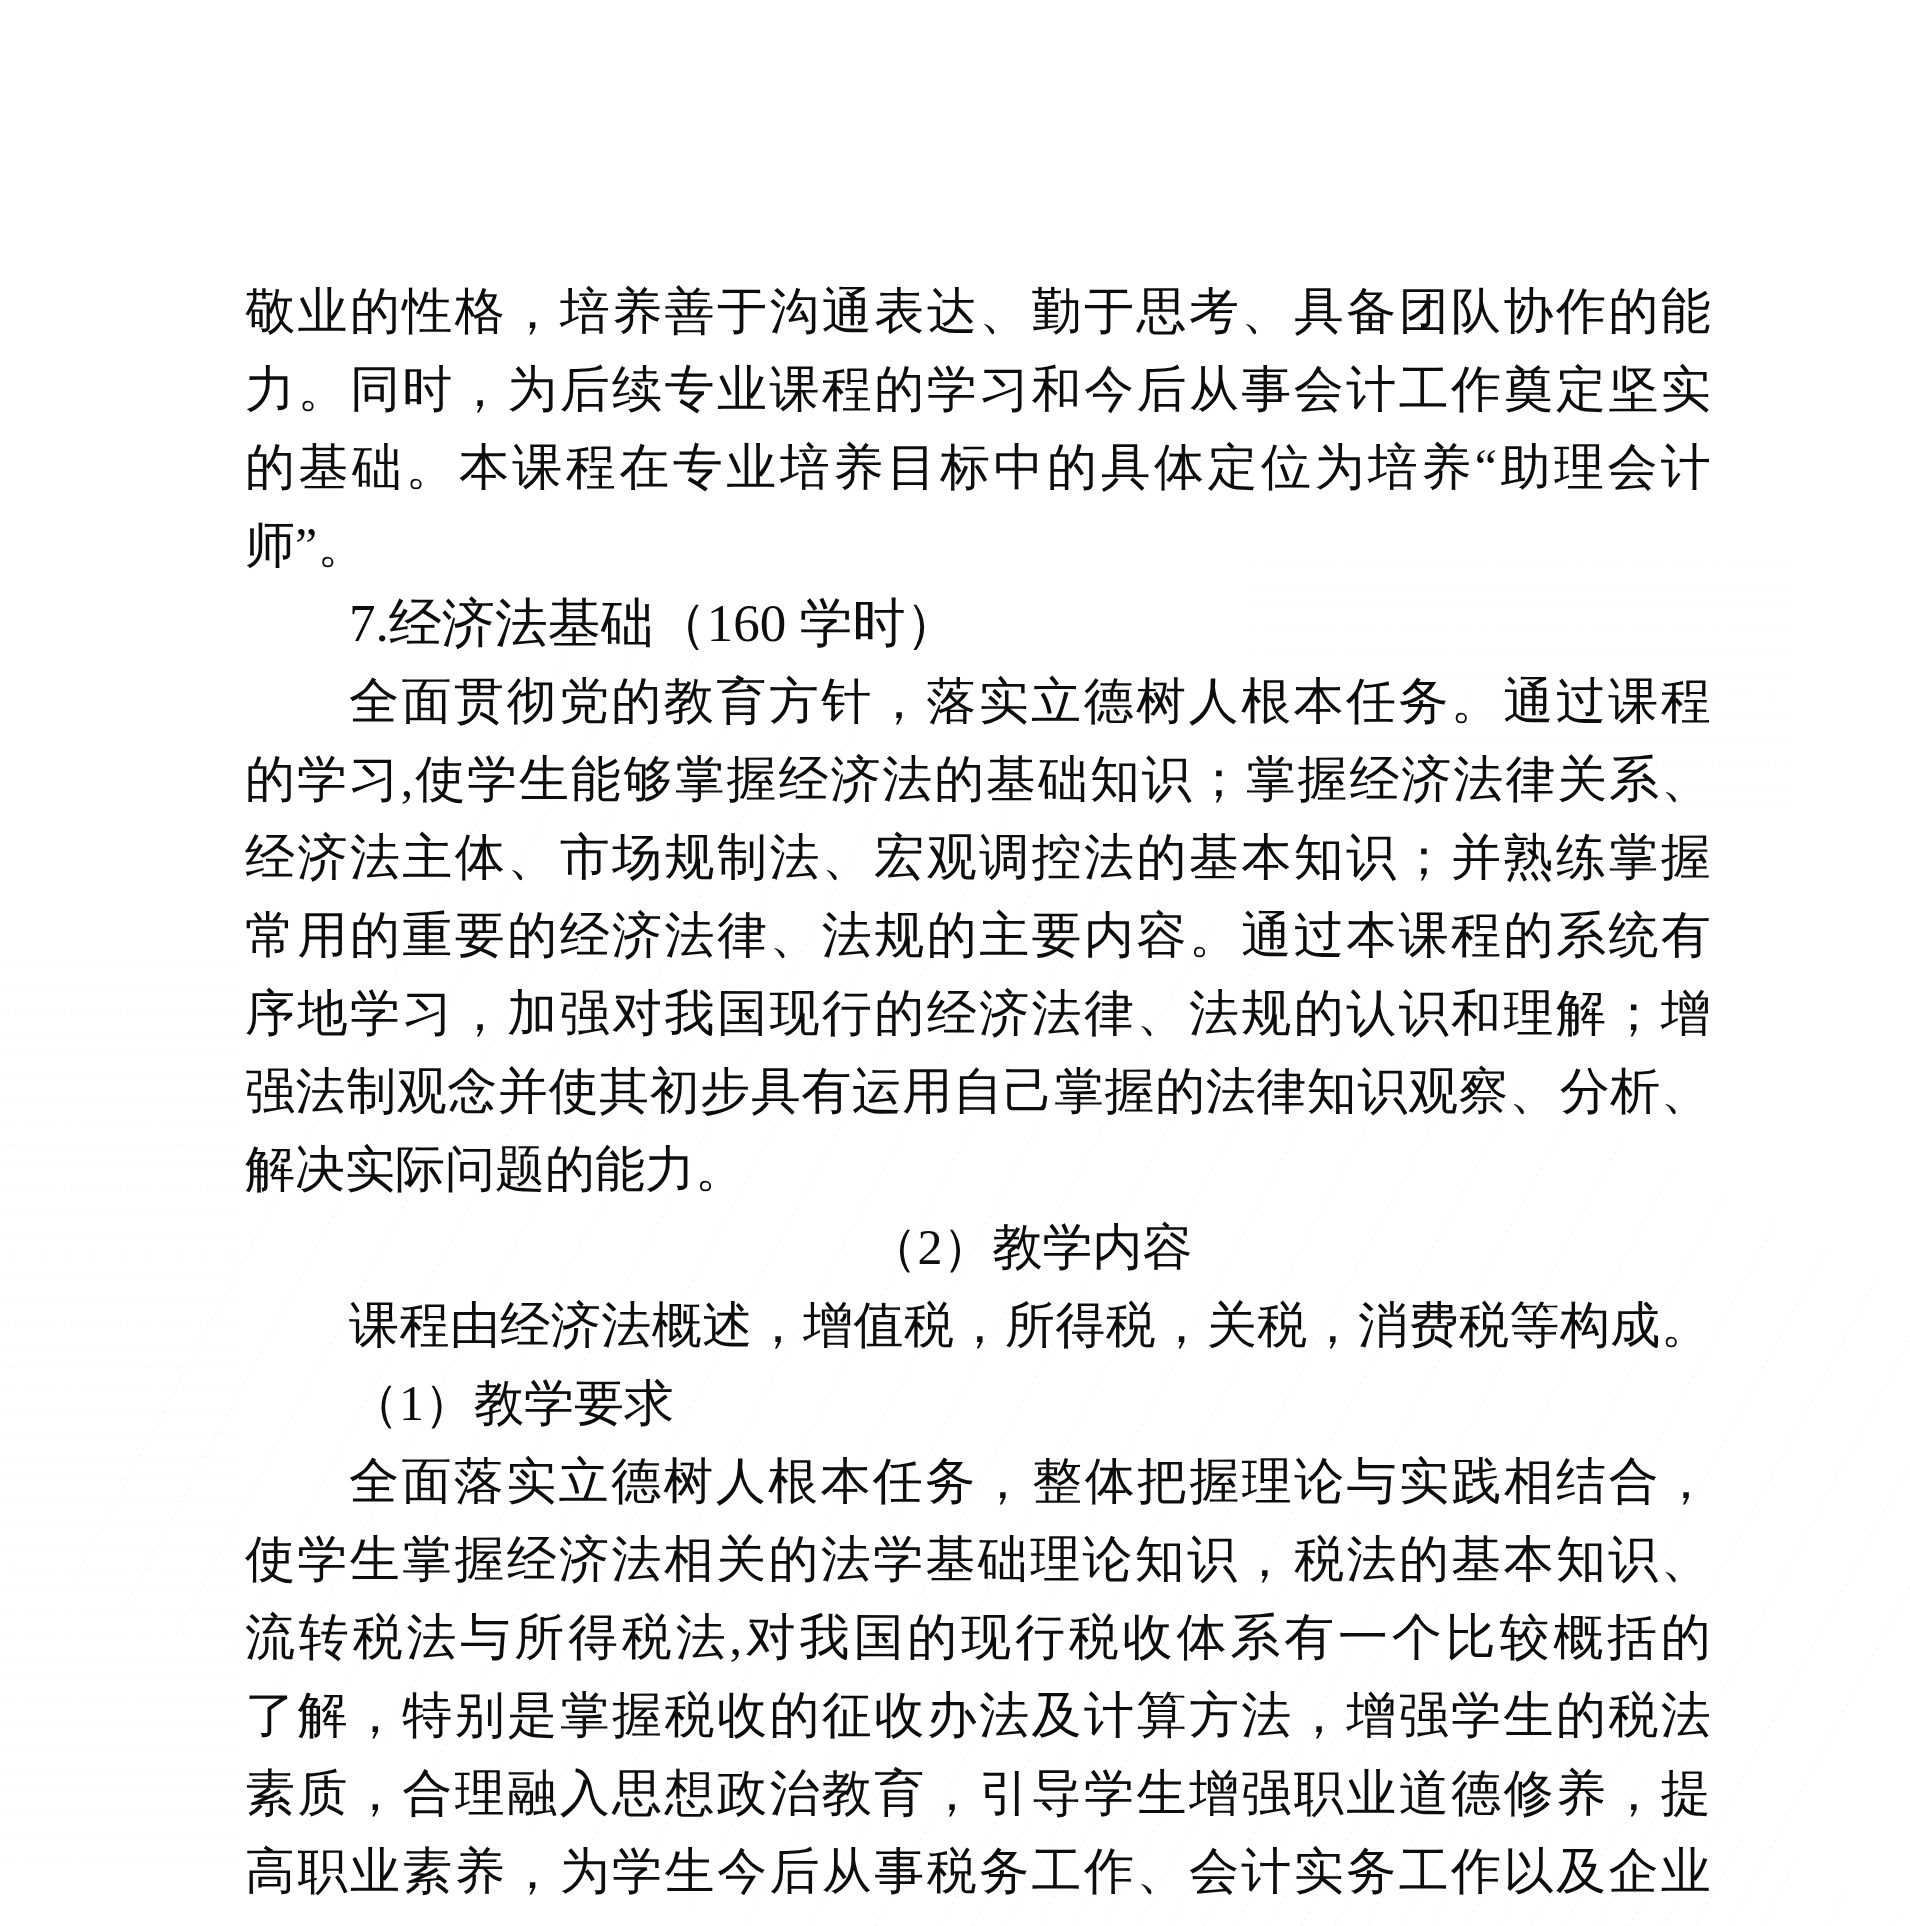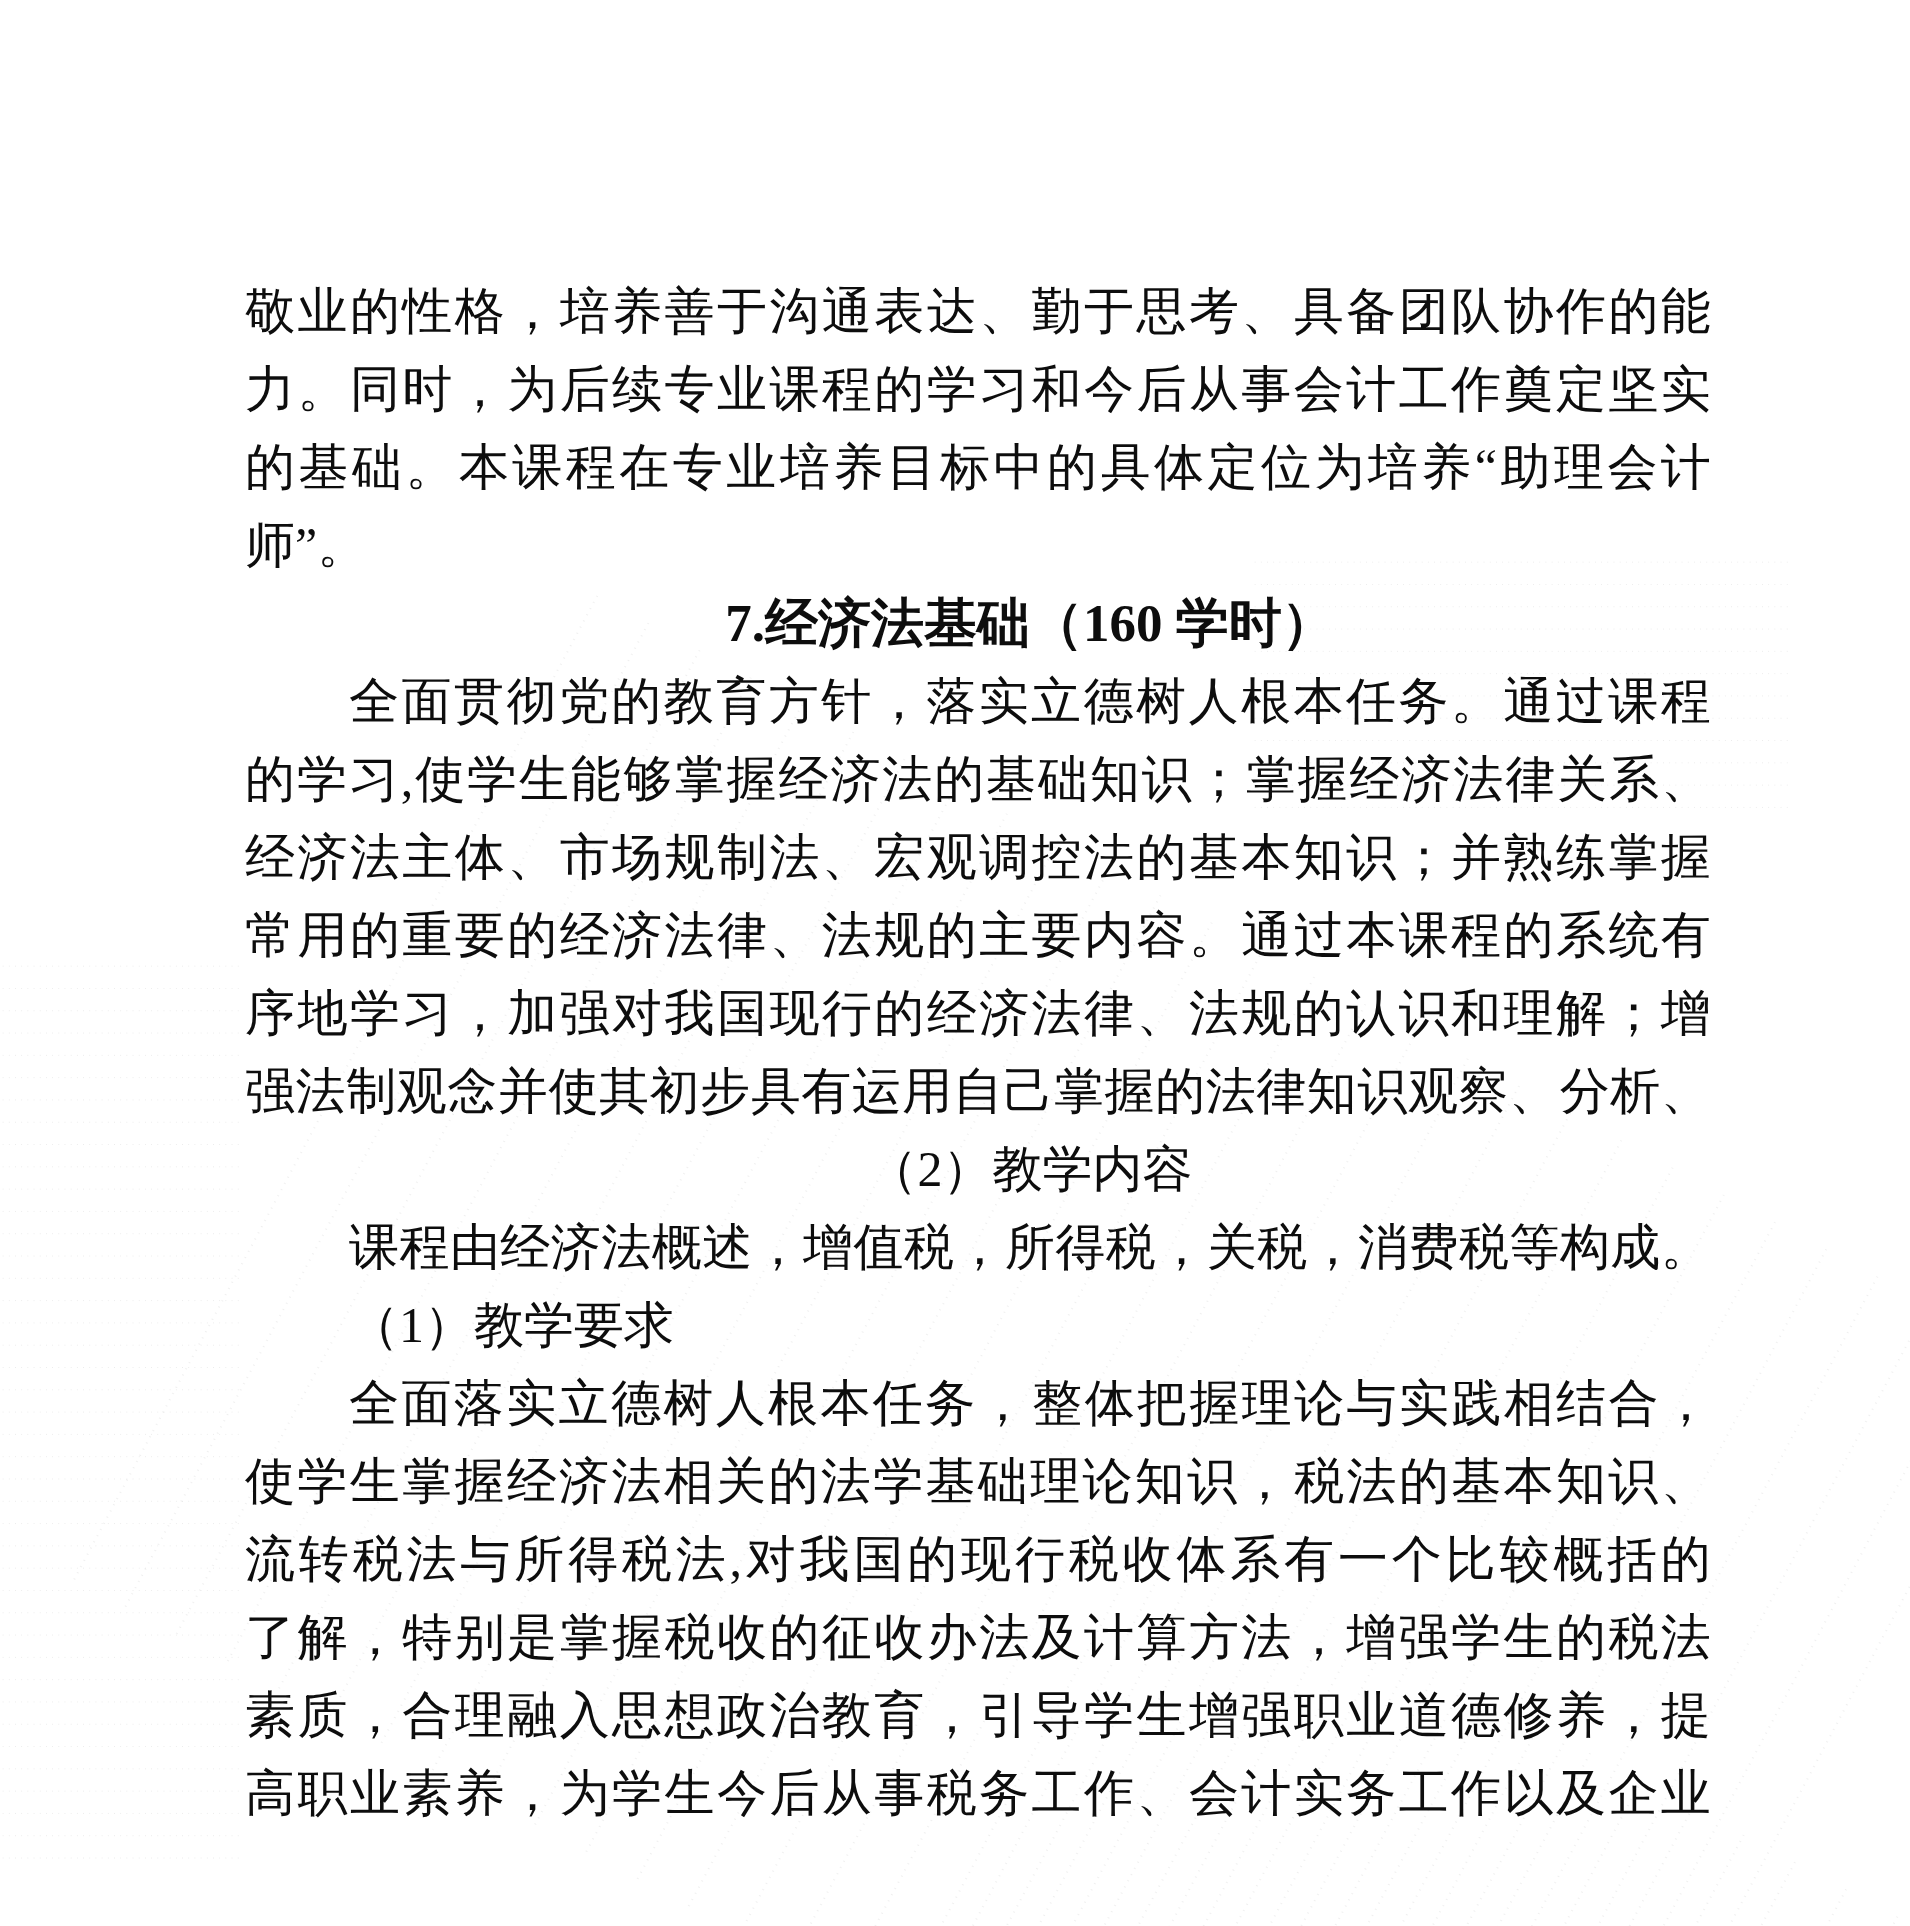--- a/index.html
+++ b/index.html
@@ -38,21 +38,21 @@
     line-height:78px;
     font-size:50px;
     letter-spacing:0;
   }
   .line.justify {
     display:flex;
     justify-content:space-between;
     align-items:baseline;
   }
   .line.justify span { display:block; line-height:78px; }
-  .line.bold { font-weight:bold; font-size:53px;text-align:center; }
+  .line.bold { font-weight:normal; font-size:53px; }
 </style>
 </head>
 <body>
 
 <div class="page" style="color: rgb(13, 13, 13); background: rgb(255, 255, 255);">
   <div class="art art-rows a1"></div>
   <div class="art art-rows a2"></div>
   <div class="art art-rows-sparse a3"></div>
   <div class="art art-rows-sparse a4"></div>
 
@@ -322,20 +322,21 @@
         <span>律</span>
         <span>知</span>
         <span>识</span>
         <span>观</span>
         <span>察</span>
         <span>、</span>
         <span>分</span>
         <span>析</span>
         <span>、</span>
       </div>
+      <div class="line">解决实际问题的能力。</div>
       <div class="line" style="padding-left: 104px; text-align: center;">（2）教学内容</div>
       <div class="line justify" style="padding-left: 104px;">
         <span>课</span>
         <span>程</span>
         <span>由</span>
         <span>经</span>
         <span>济</span>
         <span>法</span>
         <span>概</span>
         <span>述</span>

